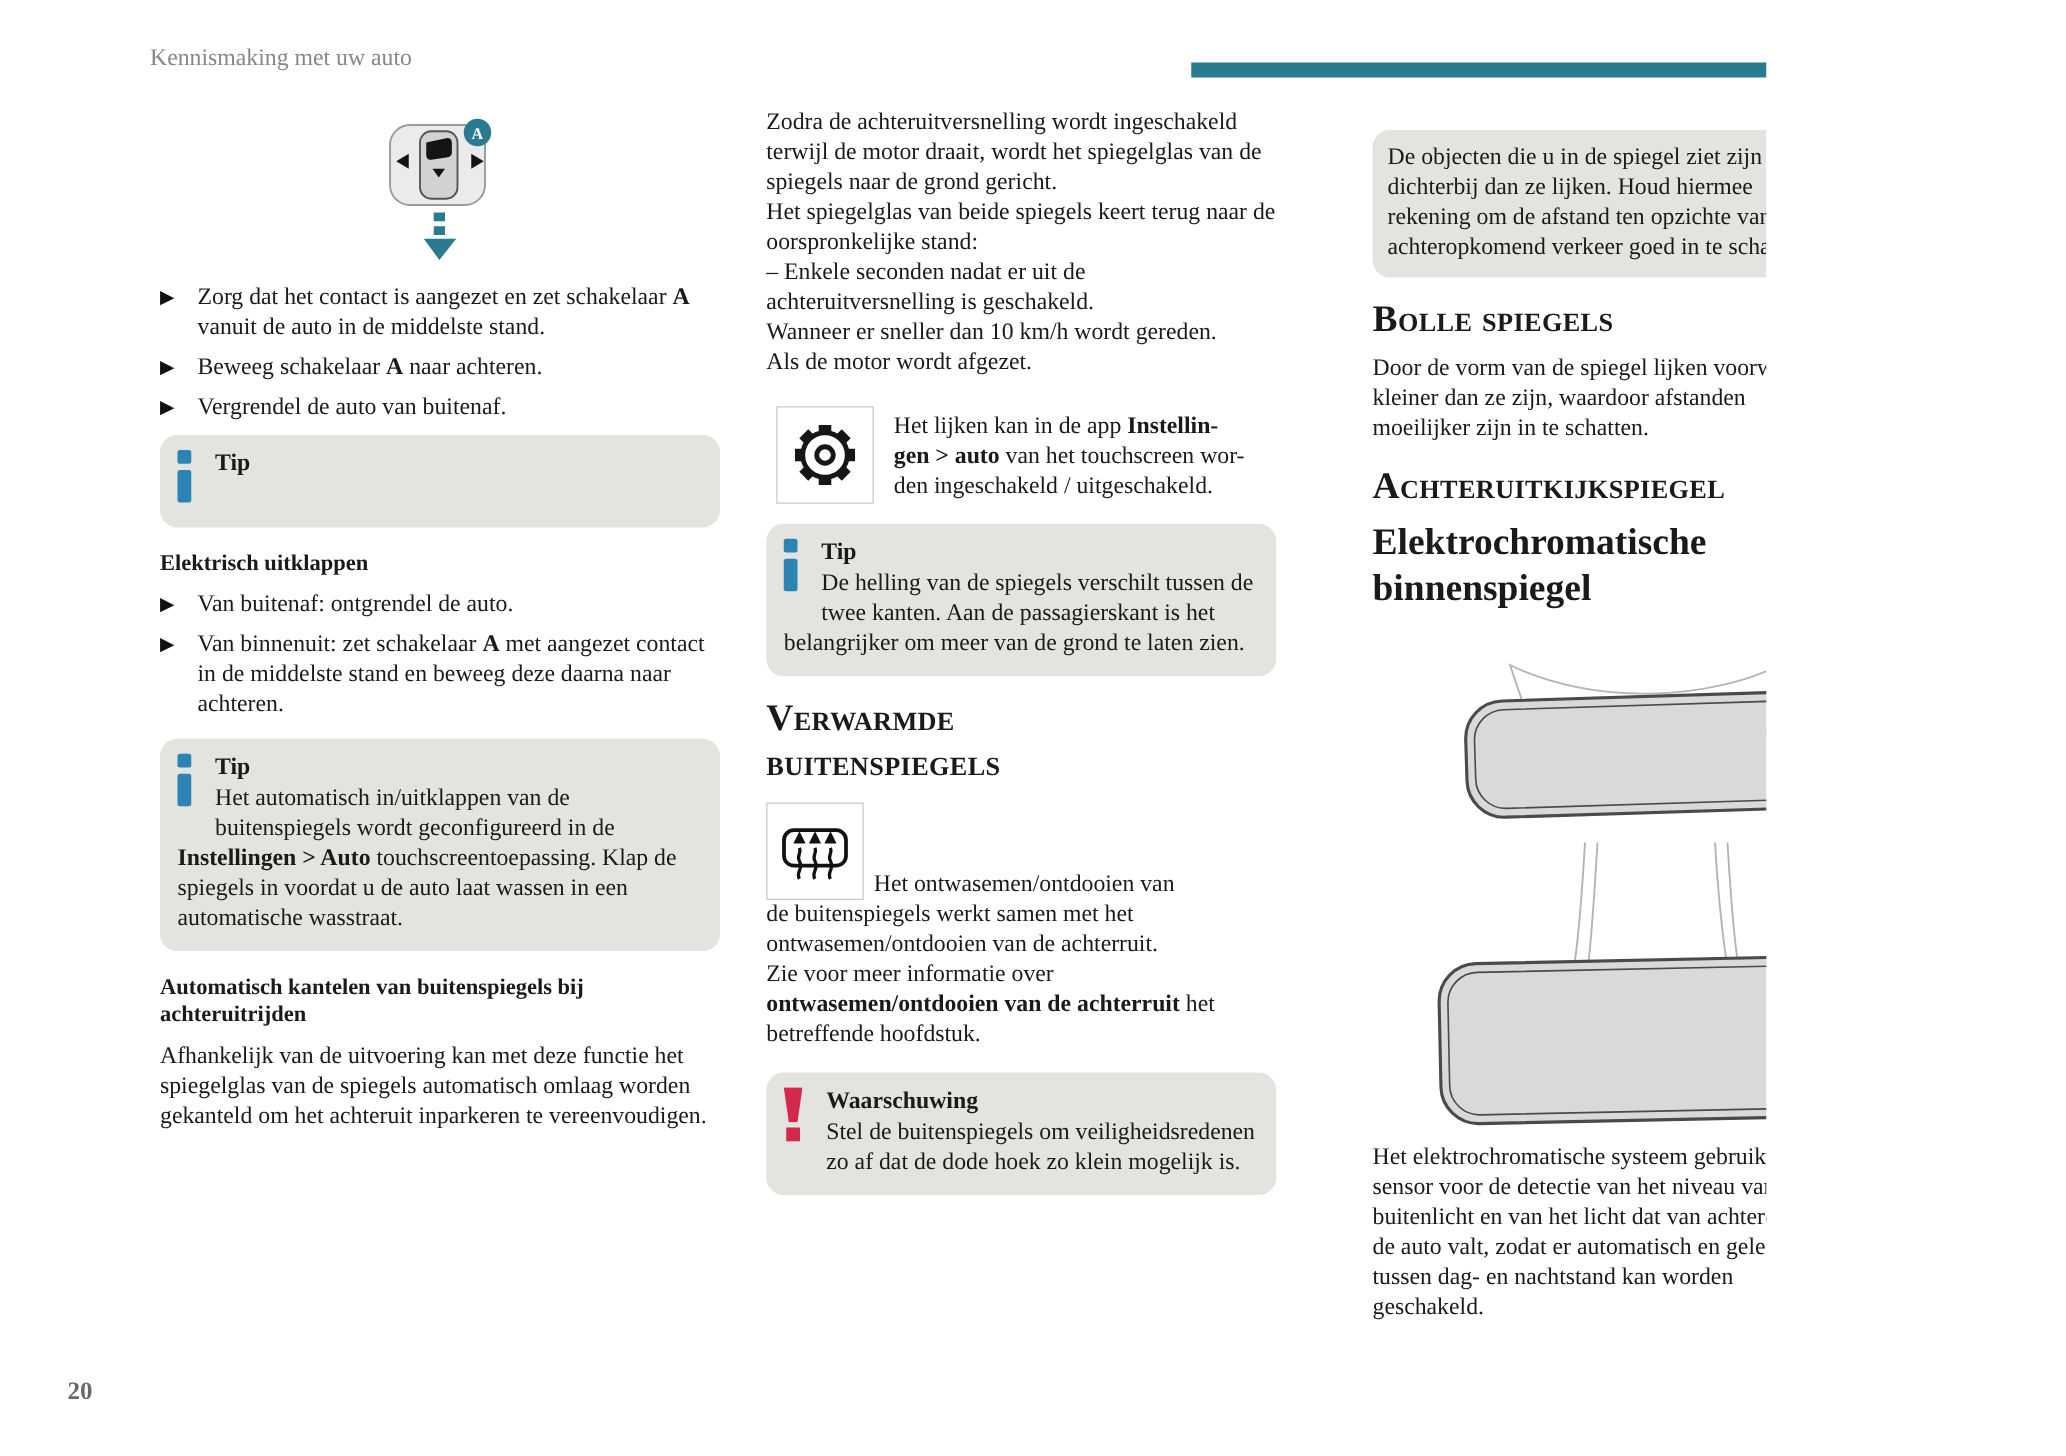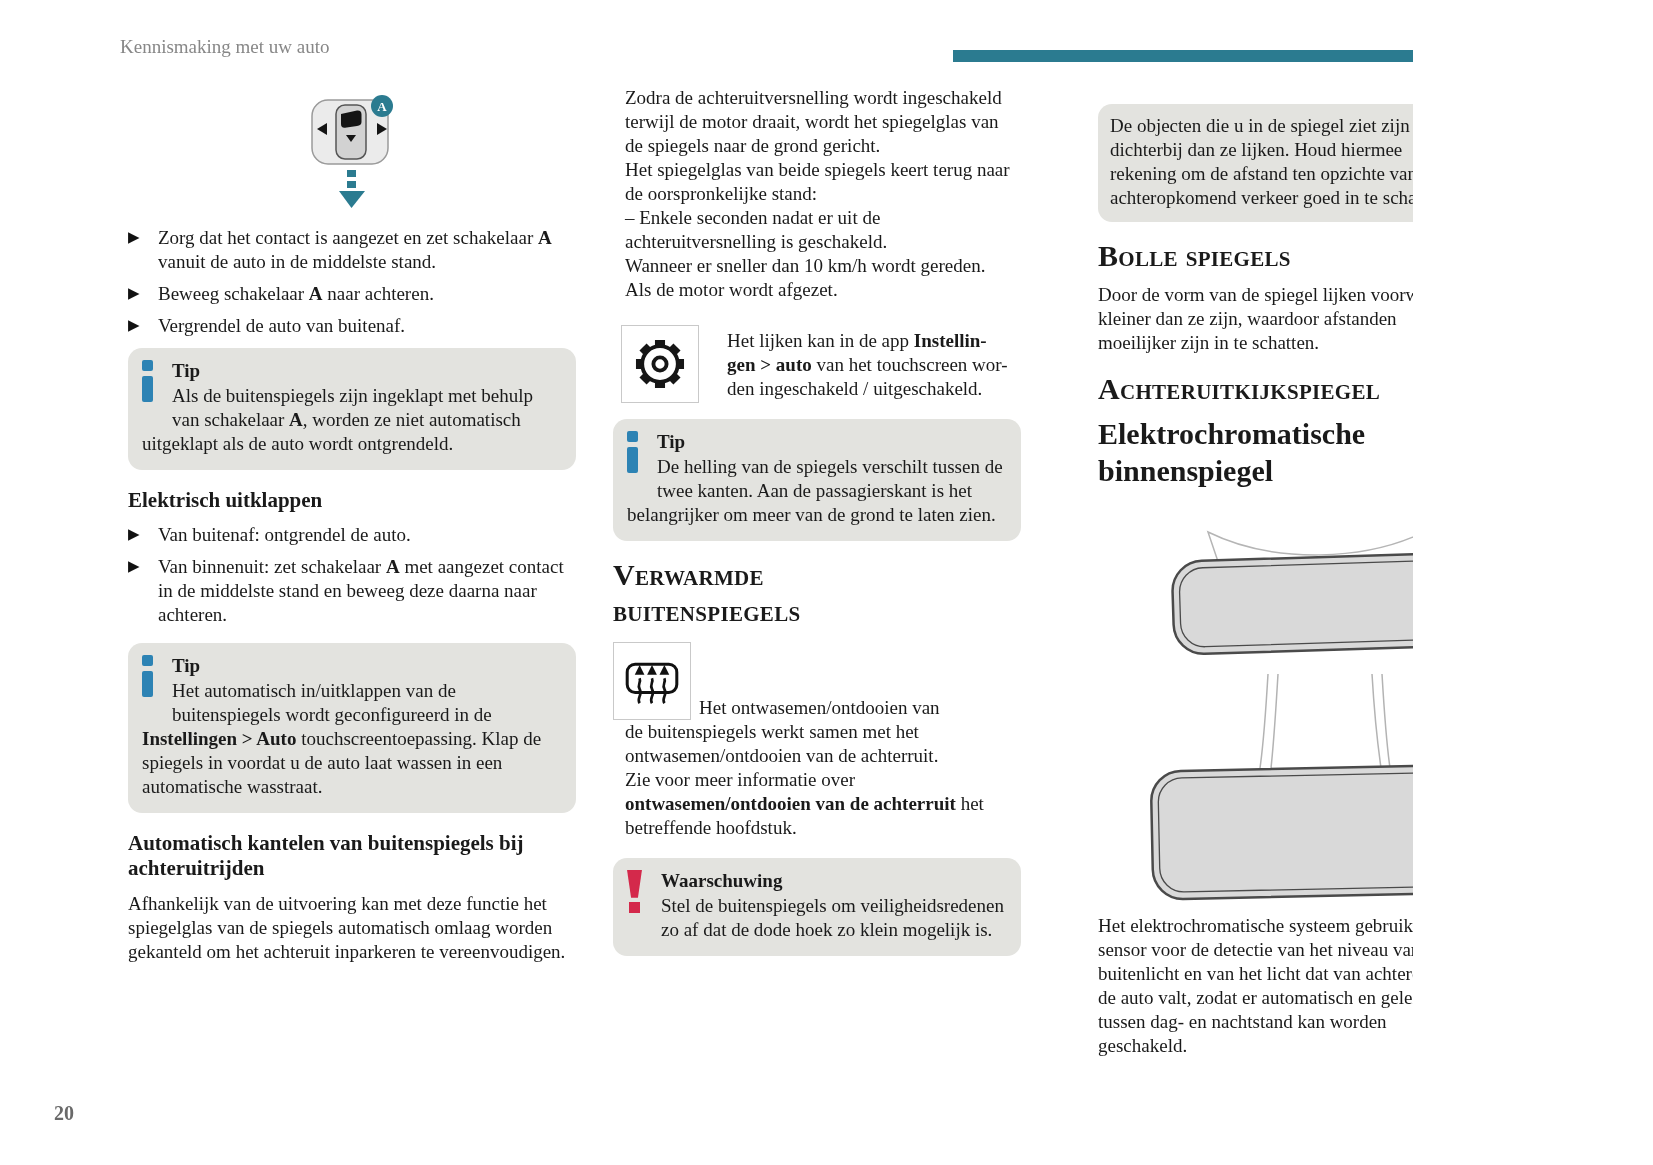--- a/index.html
+++ b/index.html
@@ -8,40 +8,40 @@
   .crumb{position:absolute;left:120px;top:36px;font-size:19px;color:#878787;}
   .topbar{position:absolute;left:953px;top:50px;width:700px;height:12px;background:#2b7b90;}
   .pageno{position:absolute;left:54px;top:1102px;font-size:20px;font-weight:bold;color:#696969;}
 
   .col{position:absolute;top:86px;}
   .col1{left:128px;width:448px;}
   .col2{left:613px;width:408px;}
   .col3{left:1098px;width:375px;}
 
   .body{font-size:19px;line-height:1.26;}
-  .preline{white-space:pre-line;margin-left:12px;}
+  .preline{white-space:pre-line;}
   .bd{font-weight:bold;}
   p{margin:0;}
 
   .switchwrap{display:flex;flex-direction:column;align-items:center;margin:6px 0 16px 0;}
 
   .bullet{position:relative;padding-left:30px;margin-bottom:8px;}
   .bullet .tri{position:absolute;left:0;top:2px;font-size:15px;color:#111;}
 
   .tipbox{background:#e3e3df;border-radius:14px;padding:10px 14px 14px 14px;margin:10px 0 14px 0;}
   .tipbox::after{content:"";display:block;clear:both;}
   .tiplabel{font-weight:bold;font-size:19px;margin:2px 0 2px 0;}
   .iicon{float:left;width:30px;height:48px;padding-top:2px;}
   .idot{width:11px;height:11px;background:#2d83b4;border-radius:2px;}
   .ibar{width:11px;height:26px;background:#2d83b4;border-radius:2px;margin-top:5px;}
   .warnicon{float:left;width:34px;height:50px;padding-top:2px;}
   .wbang{width:15px;height:28px;background:#d4294b;clip-path:polygon(0 0,100% 0,73% 100%,27% 100%);}
   .wdot{width:11px;height:11px;background:#d4294b;margin-top:4px;margin-left:2px;}
 
-  .h-sub{font-weight:bold;font-size:21px;line-height:1.22;margin:18px 0 10px 0;}
+  .h-sub{font-weight:bold;font-size:18px;line-height:1.22;margin:18px 0 10px 0;}
   .h-section{font-weight:bold;font-size:30px;line-height:1.18;font-variant:small-caps;
              letter-spacing:0.3px;margin:16px 0 10px 0;}
   .h-section.wrap2{max-width:300px;}
   .h-big{font-weight:bold;font-size:30px;line-height:1.23;margin:10px 0 12px 0;}
 
   .iconbox{width:76px;height:76px;border:1px solid #c9c9c9;background:#fff;
            display:flex;align-items:center;justify-content:center;flex:0 0 auto;}
   .gearrow{display:flex;gap:16px;margin:24px 0 0 8px;}
   .gearrow .note{padding-top:4px;}
   .heatrow{display:flex;align-items:flex-end;gap:8px;margin-top:14px;}
@@ -89,21 +89,20 @@
       <span class="tri">▶</span>
       <span class="body"><span>Vergrendel de auto van buitenaf.</span></span>
     </div>
 
     <div class="tipbox">
       <div class="iicon">
         <div class="idot"></div>
           <div class="ibar"></div>
       </div>
       <div class="tiplabel">Tip</div>
-      <p class="body"><span>Als de buitenspiegels zijn ingeklapt met behulp van schakelaar </span><span class="bd">A</span><span>, worden ze niet automatisch uitgeklapt als de auto wordt ontgrendeld.</span></p>
     </div>
 
     <h3 class="h-sub">Elektrisch uitklappen</h3>
 
     <div class="bullet">
       <span class="tri">▶</span>
       <span class="body"><span>Van buitenaf: ontgrendel de auto.</span></span>
     </div>
     <div class="bullet">
       <span class="tri">▶</span>

